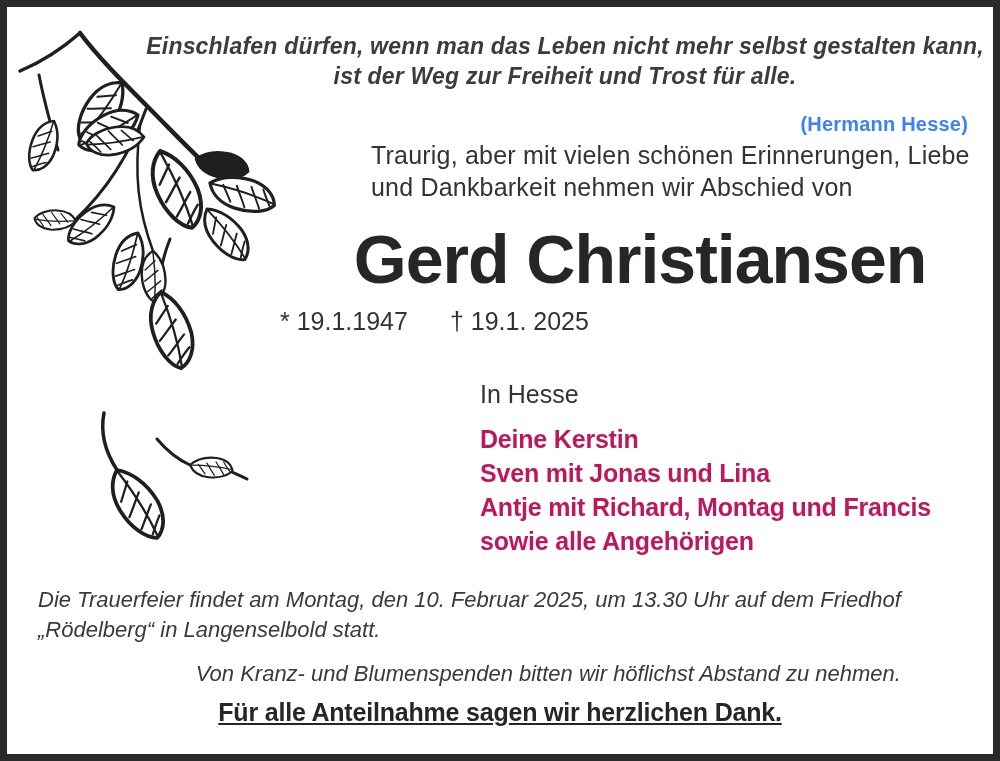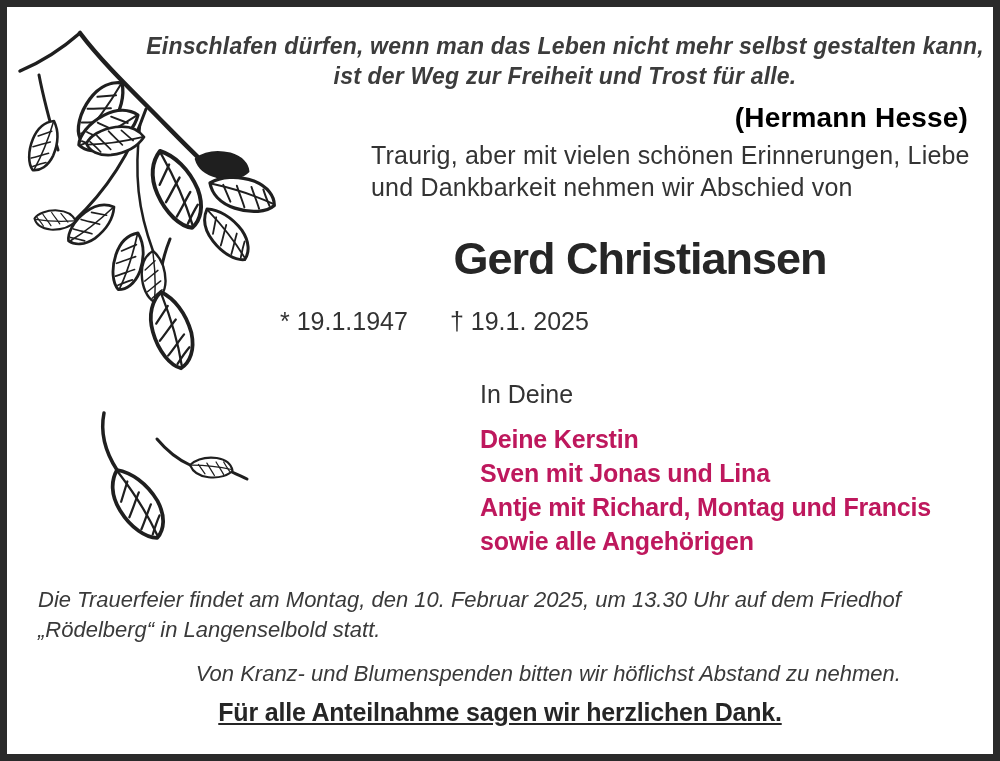--- a/index.html
+++ b/index.html
@@ -9,26 +9,26 @@
   }
   .frame{position:absolute;inset:0;border:7px solid #2a2a2a;pointer-events:none;}
   .branch{position:absolute;left:10px;top:25px;width:300px;height:545px;}
   .lf{fill:#ffffff;stroke:#1f1f1f;stroke-width:3;stroke-linejoin:round;}
   .lfs{fill:#1f1f1f;stroke:#1f1f1f;stroke-width:3;stroke-linejoin:round;}
   .lv{fill:none;stroke:#1f1f1f;stroke-width:1.8;stroke-linecap:round;}
   .stem{fill:none;stroke:#1f1f1f;stroke-linecap:round;}
 
   .quote{position:absolute;left:140px;top:31px;width:850px;text-align:center;
          font-style:italic;font-size:23px;line-height:30px;color:#3c3c3c;letter-spacing:.2px;font-weight:bold;}
-  .quote .attr{font-style:normal;font-size:28px;text-align:right;padding-right:22px;margin-top:12px;color:#000000;}
+  .quote .attr{font-style:normal;font-size:20px;text-align:right;padding-right:22px;margin-top:18px;color:#3b82f6;}
 
   .intro{position:absolute;left:323px;top:139px;font-size:25px;line-height:32px;color:#333333;letter-spacing:.2px;margin-left:48px;}
 
   .name{position:absolute;left:280px;top:228px;width:720px;margin:0;text-align:center;
-        font-size:45px;line-height:62px;font-weight:bold;letter-spacing:-1px;color:#262626;}
+        font-size:68px;line-height:62px;font-weight:bold;letter-spacing:-1px;color:#262626;}
 
   .dates{position:absolute;left:280px;top:307px;width:720px;text-align:left;font-size:25px;color:#333333;}
   .dates .birth{margin-right:42px;}
 
   .salutation{position:absolute;left:480px;top:380px;font-size:25px;color:#333333;}
 
   .mourners{position:absolute;left:480px;top:422px;font-size:25px;line-height:34px;
             font-weight:bold;color:#be185d;letter-spacing:-.2px;}
 
   .funeral{position:absolute;left:38px;top:585px;font-style:italic;font-size:22px;
@@ -99,21 +99,21 @@
     <div>Traurig, aber mit vielen schönen Erinnerungen, Liebe</div>
     <div>und Dankbarkeit nehmen wir Abschied von</div>
   </div>
 
   <h1 class="name">Gerd Christiansen</h1>
 
   <div class="dates">
     <span class="birth">* 19.1.1947</span><span class="death">† 19.1. 2025</span>
   </div>
 
-  <div class="salutation">In Deine</div>
+  <div class="salutation">In Hesse</div>
 
   <div class="mourners">
     <div>Deine Kerstin</div>
     <div>Sven mit Jonas und Lina</div>
     <div>Antje mit Richard, Montag und Francis</div>
     <div>sowie alle Angehörigen</div>
   </div>
 
   <div class="funeral">
     <div>Die Trauerfeier findet am Montag, den 10. Februar 2025, um 13.30 Uhr auf dem Friedhof</div>

